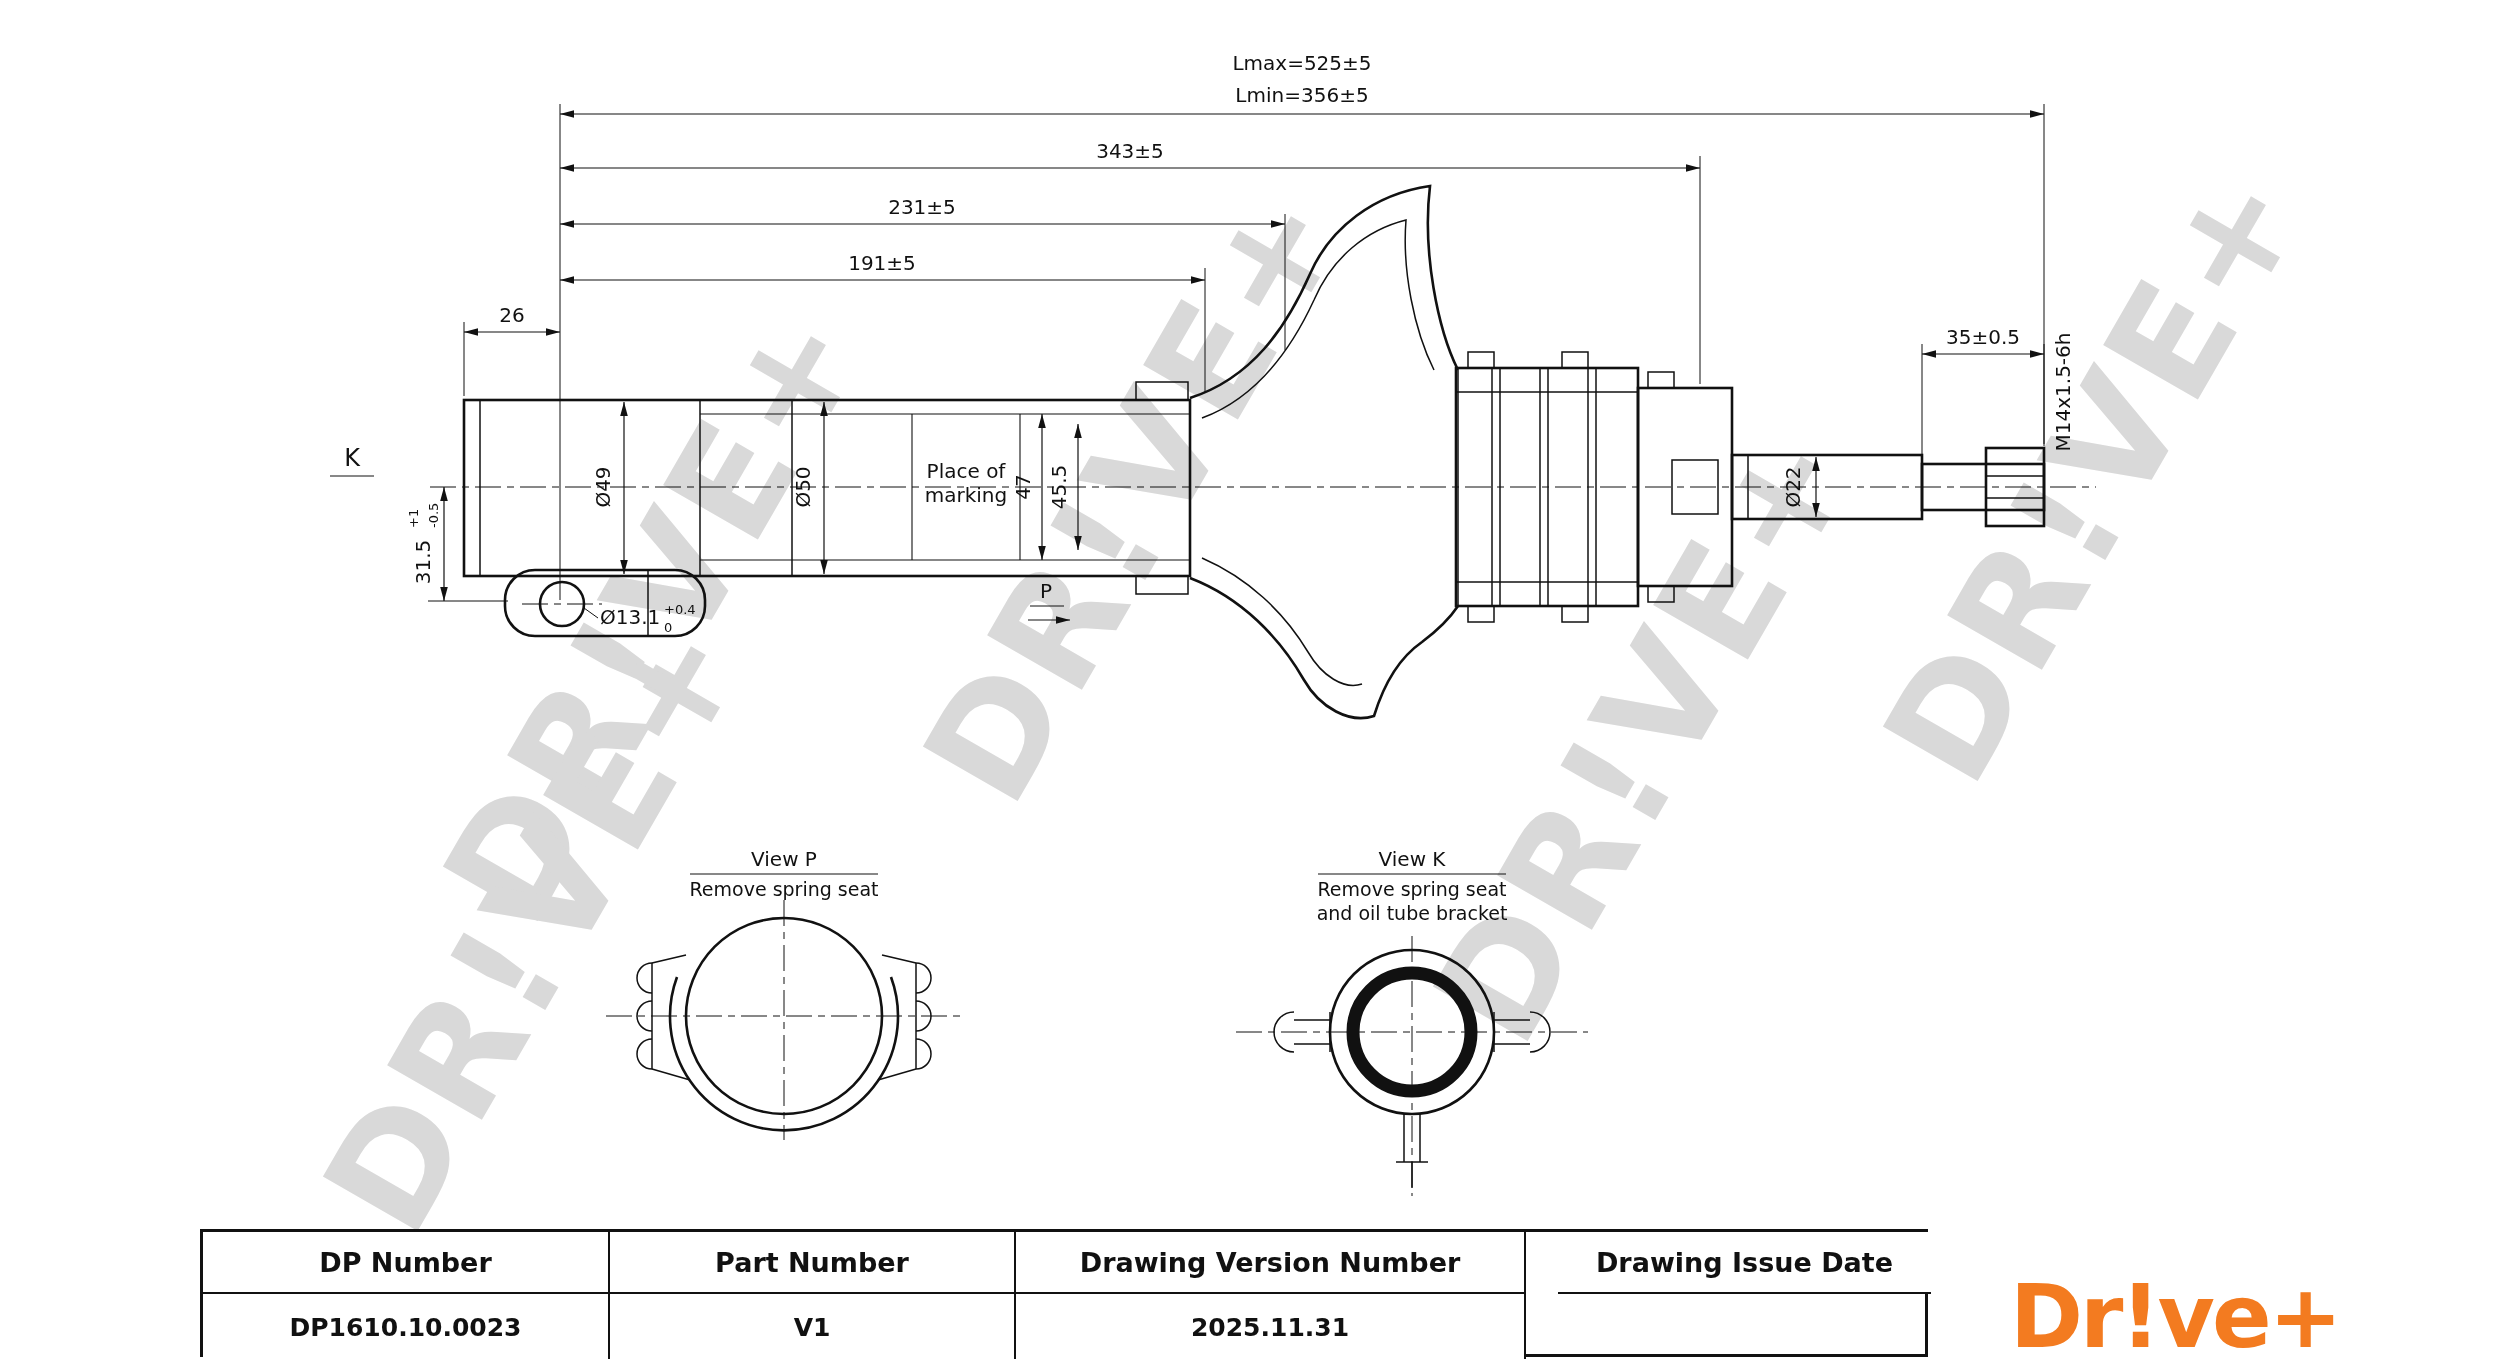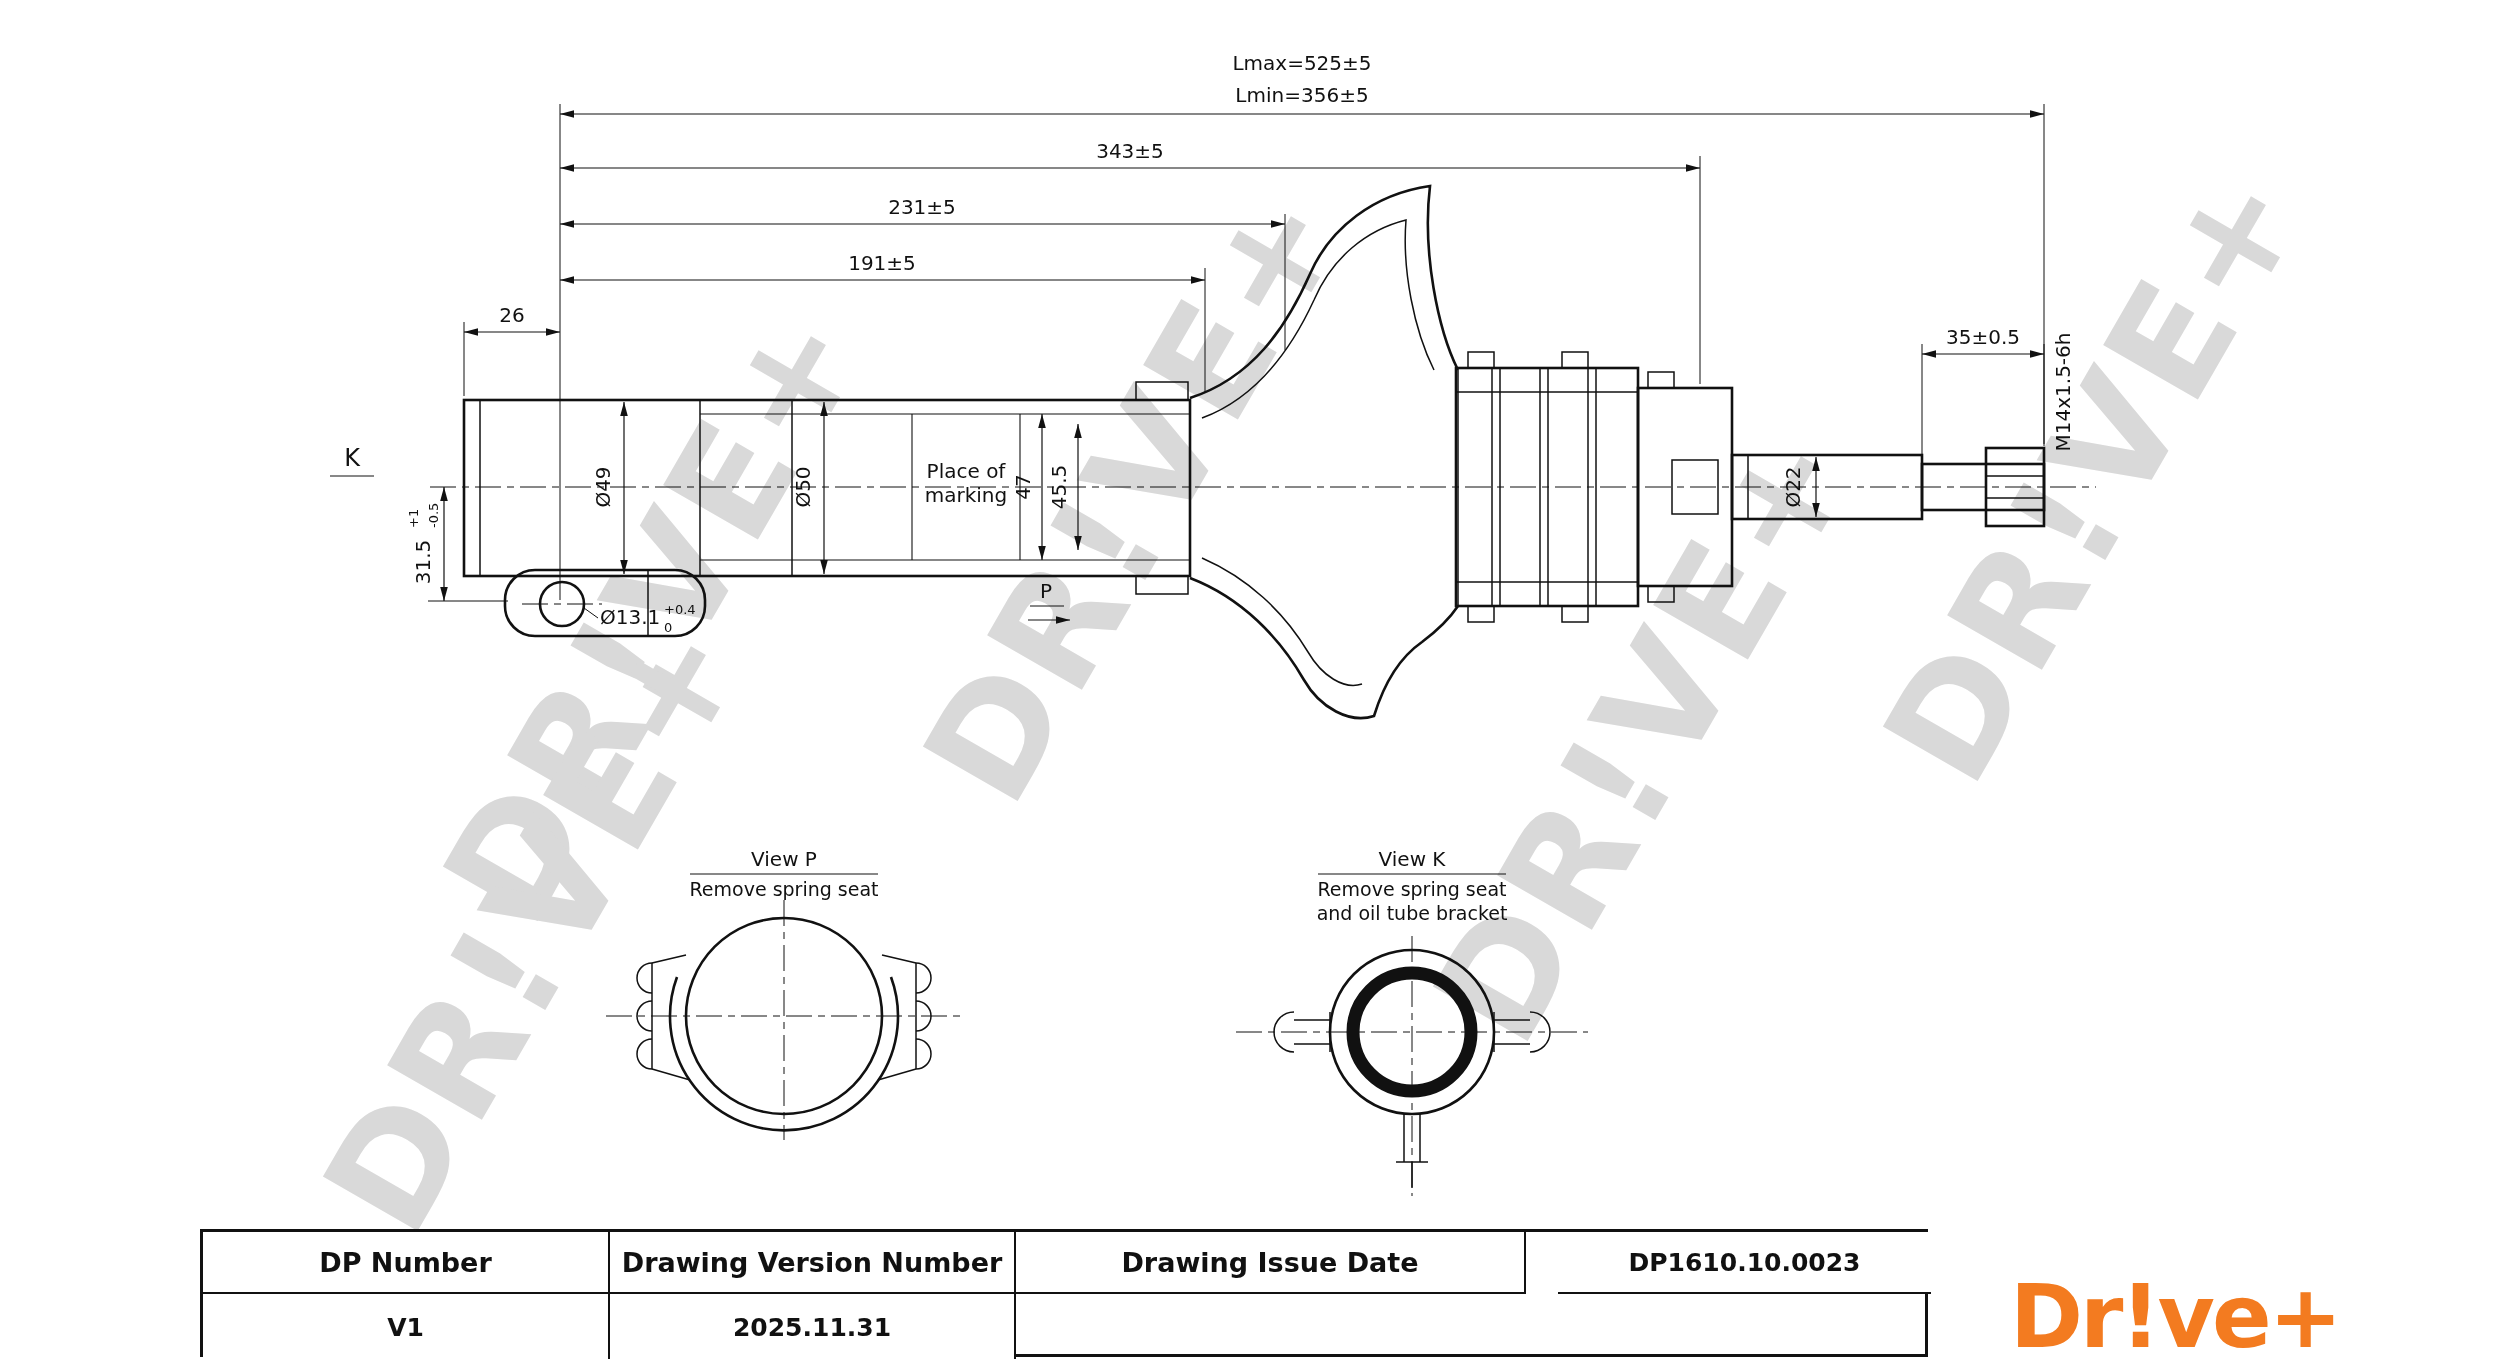--- a/index.html
+++ b/index.html
@@ -281,20 +281,21 @@
       <line class="in1" x1="1404" y1="1114" x2="1404" y2="1162"></line>
       <line class="in1" x1="1420" y1="1114" x2="1420" y2="1162"></line>
       <line class="in1" x1="1396" y1="1162" x2="1428" y2="1162"></line>
       <line class="in1" x1="1412" y1="1162" x2="1412" y2="1188"></line>
     </g>
   </g>
 </svg>
 
 <div class="titleblock">
   <div class="tb-cell">DP Number</div>
+  <div class="tb-cell">Part Number</div>
   <div class="tb-cell">Drawing Version Number</div>
   <div class="tb-cell">Drawing Issue Date</div>
   <div class="tb-cell tb-value">DP1610.10.0023</div>
   <div class="tb-cell tb-value">V1</div>
   <div class="tb-cell tb-value">2025.11.31</div>
 </div>
 
 <div class="logo">Dr!ve+</div>
 
 </div>

